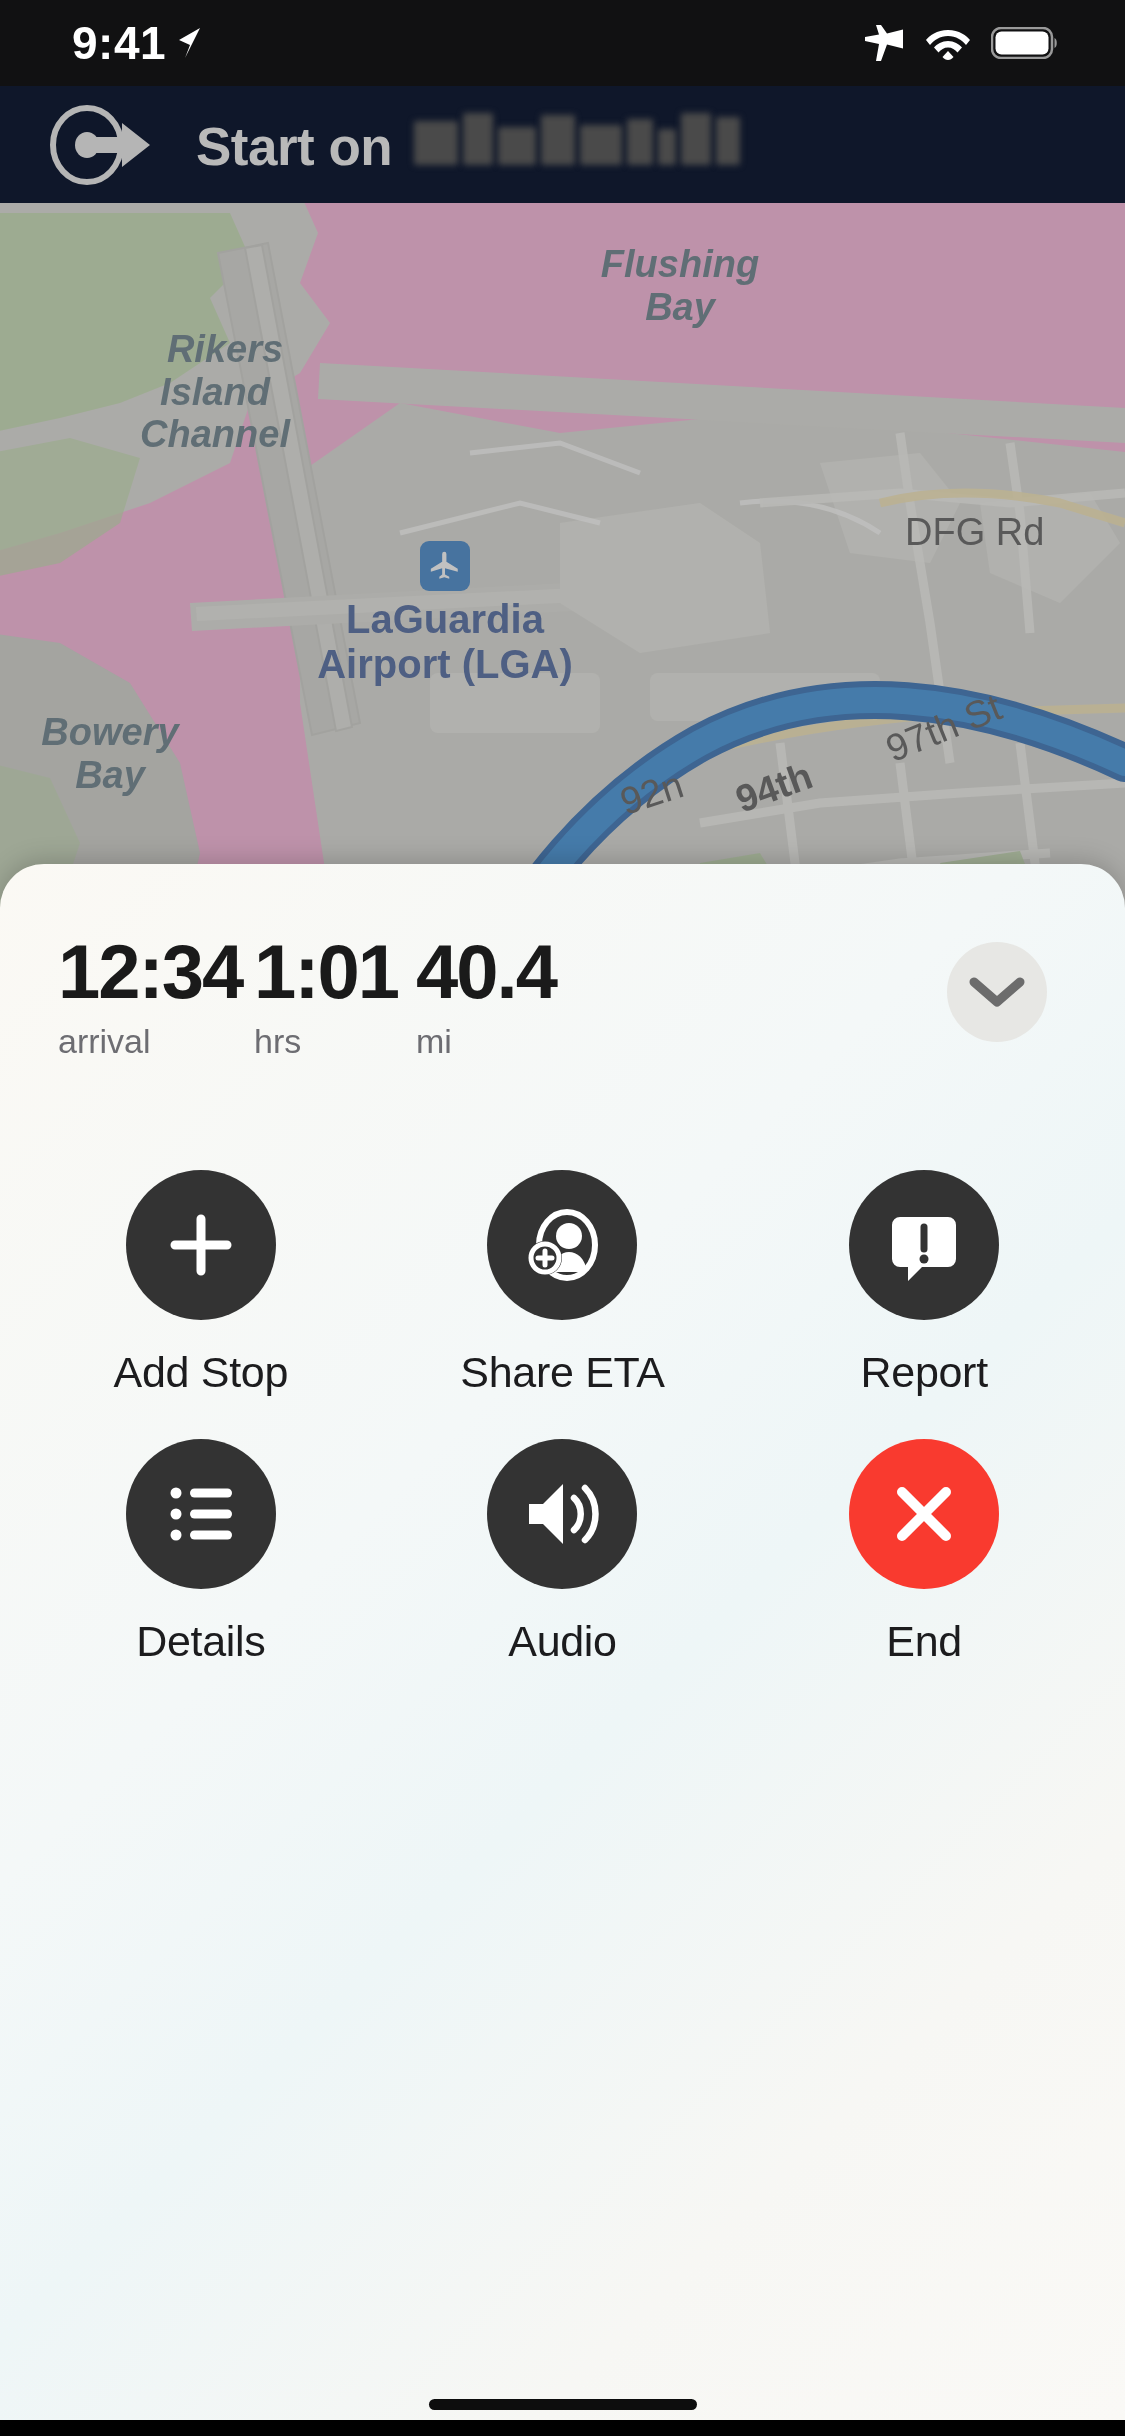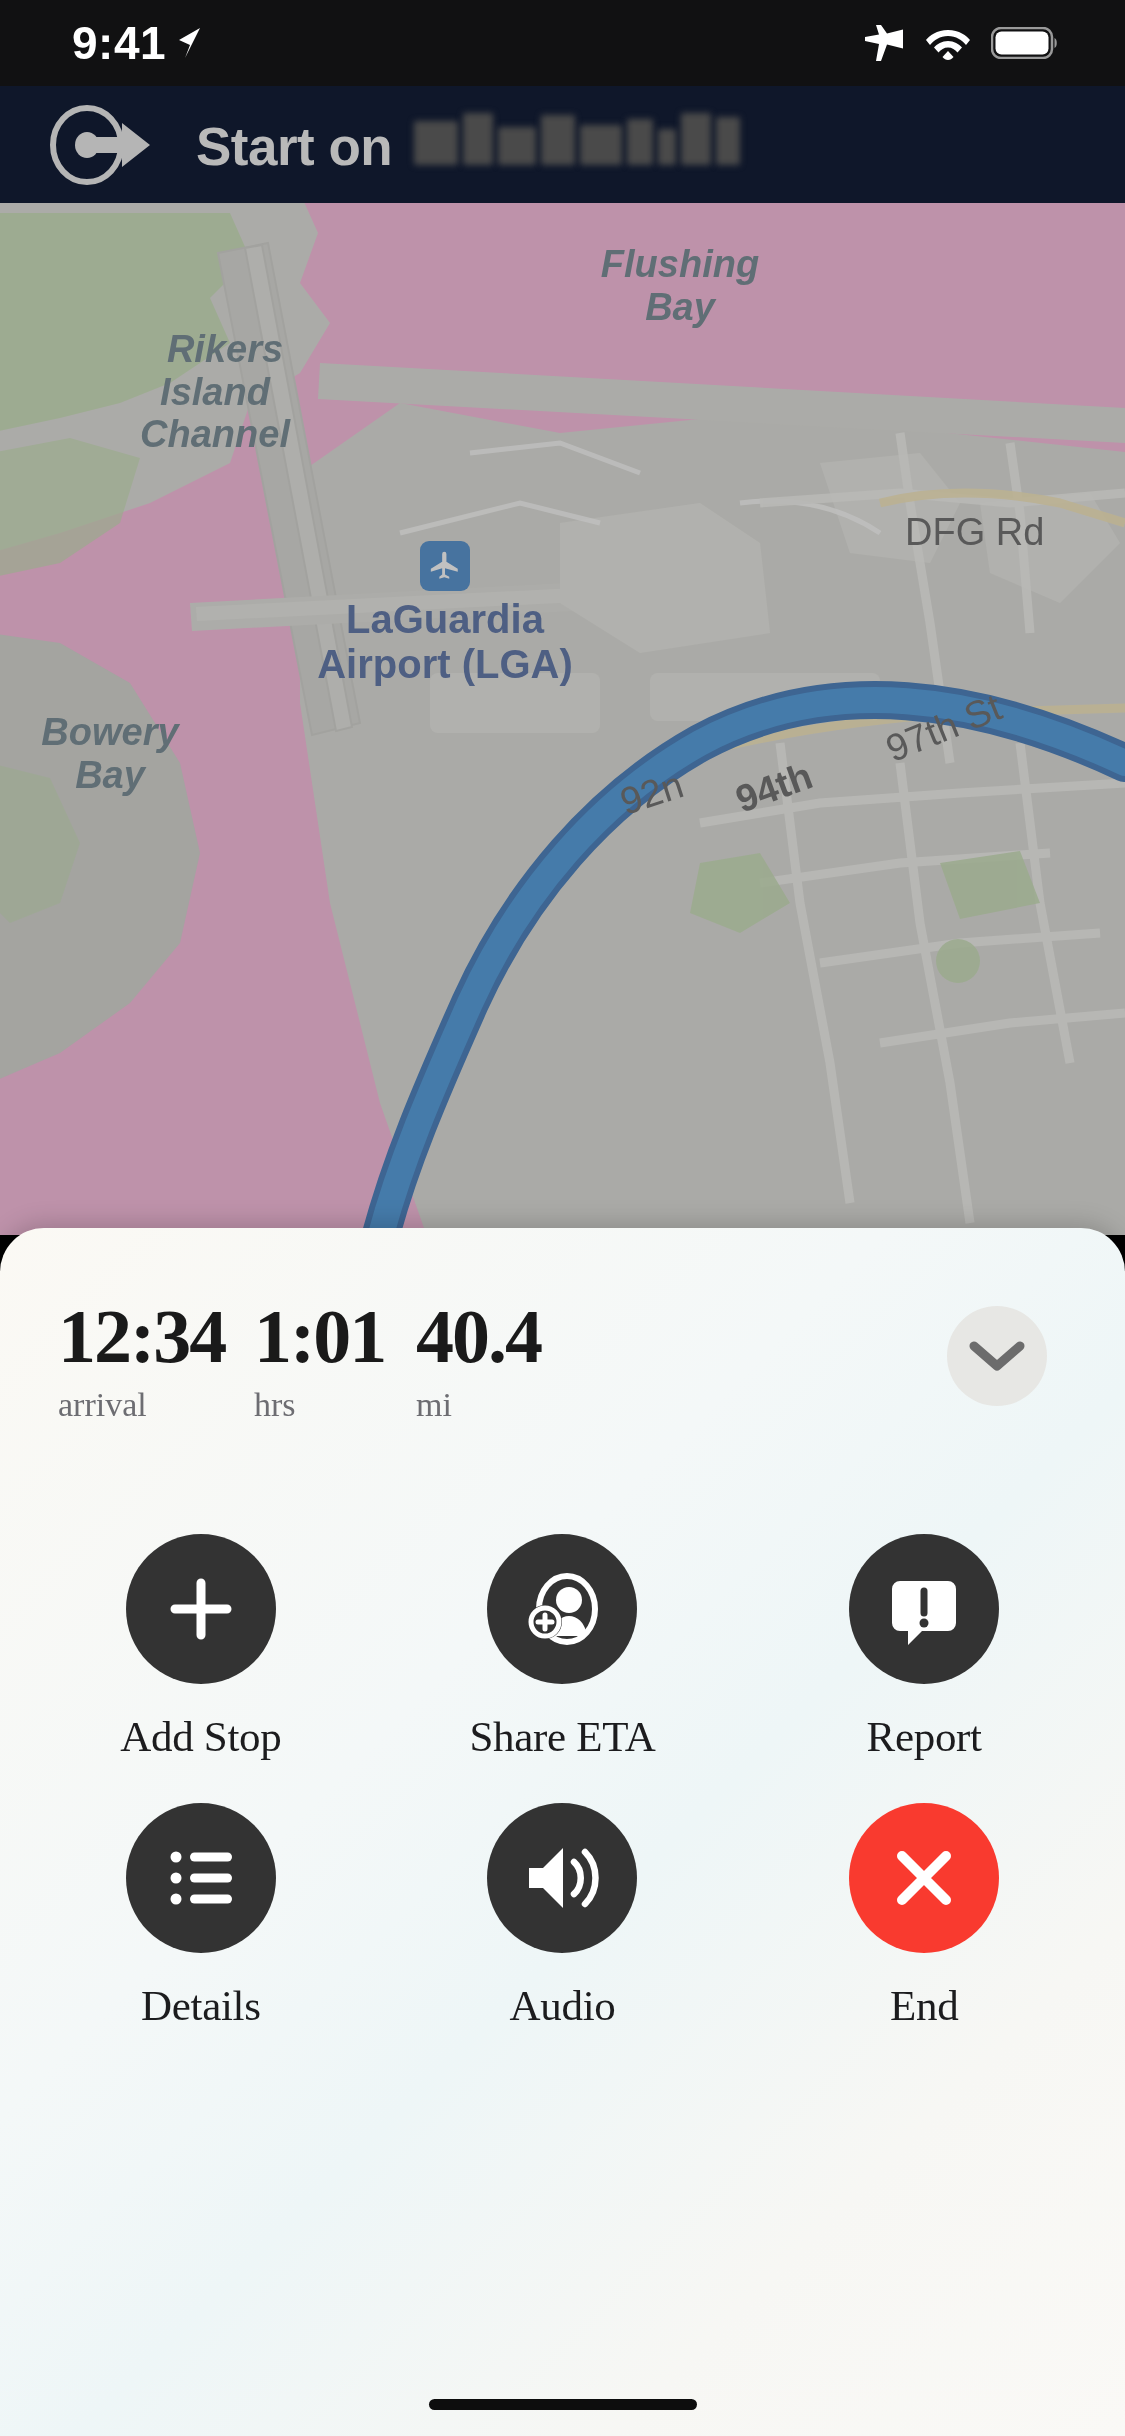--- a/index.html
+++ b/index.html
@@ -67,26 +67,25 @@
     color:#2b4a8c; font-size:40px; font-weight:600; line-height:1.12;
     width:340px;
   }
   #lga-badge {
     width:50px; height:50px; border-radius:9px; background:#1f6fc0;
     margin:0 auto 6px auto; display:flex; align-items:center; justify-content:center;
   }
 
   
   #sheet {
-    position:absolute; left:0; bottom:0; width:1125px; height:1208px;
+    position:absolute; left:0; bottom:16px; width:1125px; height:1556px;
     background:linear-gradient(135deg,#fbf9f4 0%,#f4f8f8 38%,#eef6f7 55%,#f7f7f4 78%,#faf9f6 100%);
     border-radius:44px 44px 0 0;
     z-index:60;
     box-shadow:0 -4px 24px rgba(0,0,0,0.18);
-    font-family:Liberation Serif, serif;
   }
   #eta-row {
     display:flex; align-items:flex-start; padding:70px 0 0 58px; gap:0;
     position:relative;
   }
   .eta-stat { display:flex; flex-direction:column; }
   .eta-value {
     font-size:76px; font-weight:700; color:#1a1a1a; letter-spacing:-2px;
     line-height:1.0;
   }

